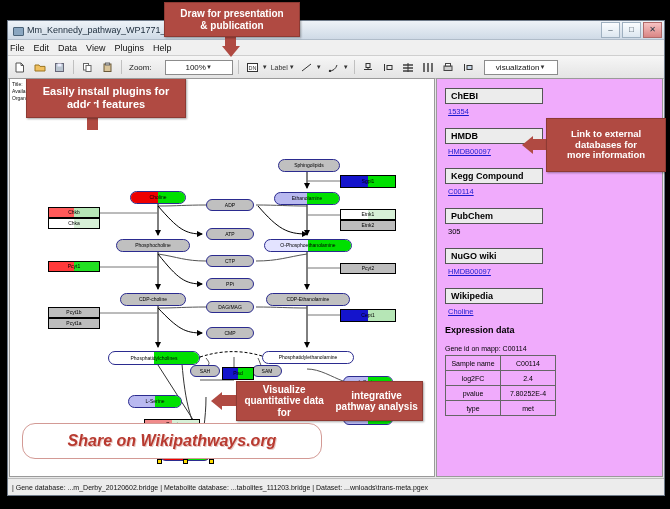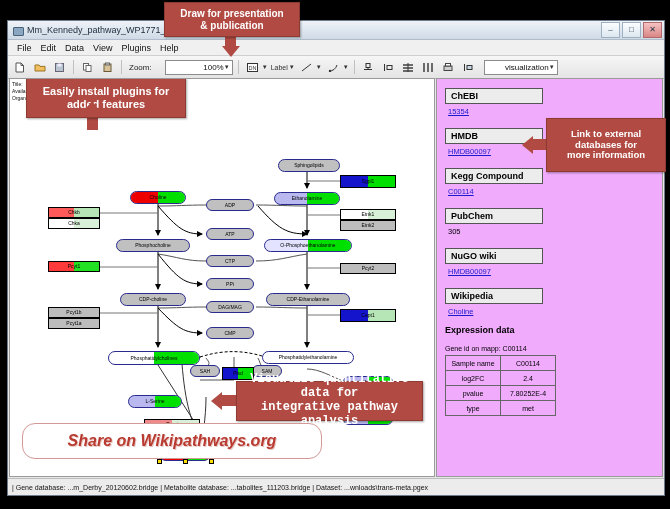--- a/index.html
+++ b/index.html
@@ -15,32 +15,32 @@
   .titlebar .tb-icon:before{content:"";position:absolute;left:1px;top:2px;width:9px;height:7px;
             background:#8aa6c0;border:1px solid #4a6278;border-radius:1px;}
   .title-text{font-size:9px;color:#20303f;white-space:nowrap;}
   .winbtns{position:absolute;right:2px;top:1px;display:flex;gap:2px;}
   .winbtn{width:17px;height:14px;border:1px solid #9fb0c0;background:linear-gradient(#fbfdff,#dde7f0);
           font-size:8px;line-height:13px;text-align:center;color:#2a3a48;}
   .winbtn.close{background:linear-gradient(#f7c3c3,#d98585);border-color:#b06a6a;}
 
   
   .menubar{height:15px;background:#f0f0f0;border-bottom:1px solid #cfcfcf;display:flex;align-items:center;
-           padding-left:9px;gap:9px;}
+           padding-left:2px;gap:9px;}
   .menubar span{font-size:9px;color:#111;}
 
   
   .toolbar{height:22px;background:linear-gradient(#f6f6f6,#e4e4e4);border-bottom:1px solid #b9b9b9;
            display:flex;align-items:center;padding:0 3px;gap:3px;}
   .tb-btn{width:15px;height:15px;border:1px solid transparent;display:flex;align-items:center;
           justify-content:center;font-size:9px;color:#3a3a3a;}
   .sep{width:1px;height:14px;background:#c0c0c0;margin:0 2px;}
   .zoom-label{font-size:8px;color:#222;margin-left:2px;margin-right:10px;}
   .combo{height:13px;border:1px solid #8c8c8c;background:#fff;display:flex;align-items:center;
-         justify-content:flex-end;padding:0 2px;font-size:8px;color:#111;}
+         justify-content:center;padding:0 2px;font-size:8px;color:#111;}
   .combo .caret{font-size:6px;color:#333;}
   .zoom-combo{width:62px;}
   .vis-combo{width:68px;margin-left:4px;}
   .dd{display:flex;align-items:center;gap:1px;}
   .dd .caret{font-size:6px;color:#333;}
   .tb-text{font-size:7px;color:#333;}
 
   
   .body-area{position:absolute;left:0;top:56px;right:0;bottom:17px;display:flex;justify-content:flex-end;}
   .canvas-wrap{position:relative;width:424px;background:#fff;border:1px solid #9a9a9a;margin:1px;overflow:hidden;}
@@ -441,21 +441,21 @@
             </div>
           </div>
 
         <div class="callout" id="co-plugins" style="left:16px;top:-1px;width:158px;height:38px;font-size:11px;flex-direction:column;">
             <div>Easily install plugins for</div>
             <div>added features</div>
           </div>
         <div class="stem" style="left:77px;top:35px;width:11px;height:16px;"></div>
         <div class="arrow arrow-up" style="left:73px;top:22px;"></div>
 
-        <div class="callout" id="co-visualize" style="left:226px;top:302px;width:185px;height:38px;font-size:12px;flex-direction:column;font-family:Liberation Mono, monospace;">
+        <div class="callout" id="co-visualize" style="left:226px;top:302px;width:185px;height:38px;font-size:10px;flex-direction:row;">
             <div>Visualize quantitative data  for</div>
             <div>integrative pathway analysis</div>
           </div>
         <div class="stem" style="left:212px;top:316px;height:11px;width:16px;"></div>
         <div class="arrow arrow-left" style="left:201px;top:313px;"></div>
 
         <div class="share" style="left:12px;top:344px;width:298px;height:34px;border-radius:13px;">
           <span>Share on Wikipathways.org</span>
         </div>
       </div>

